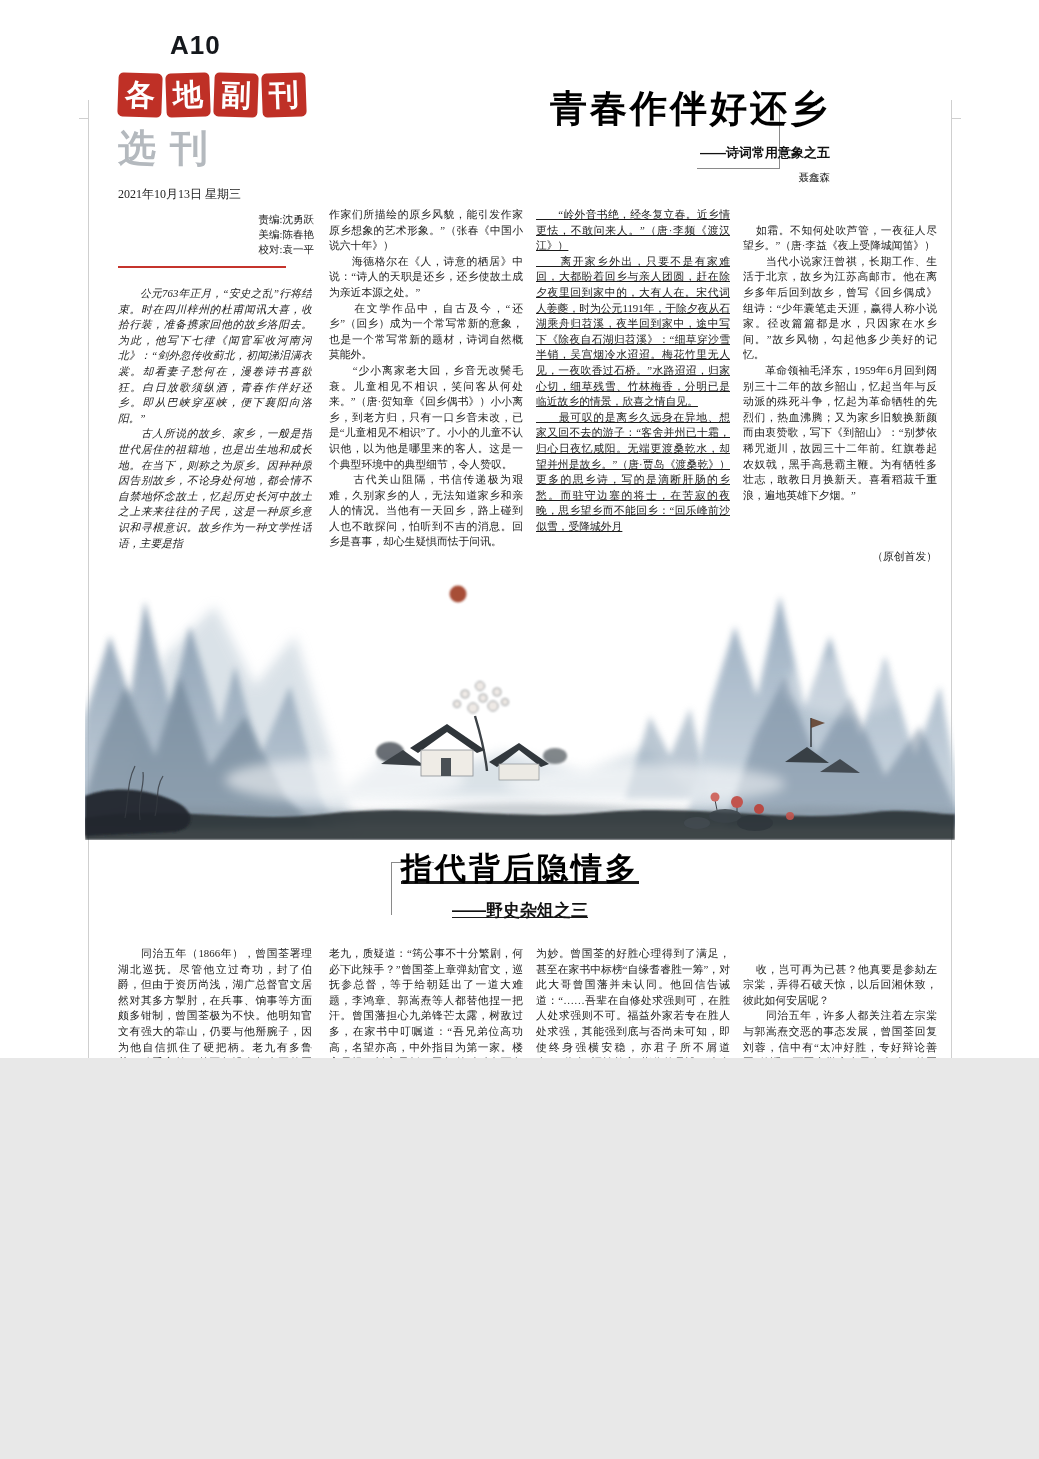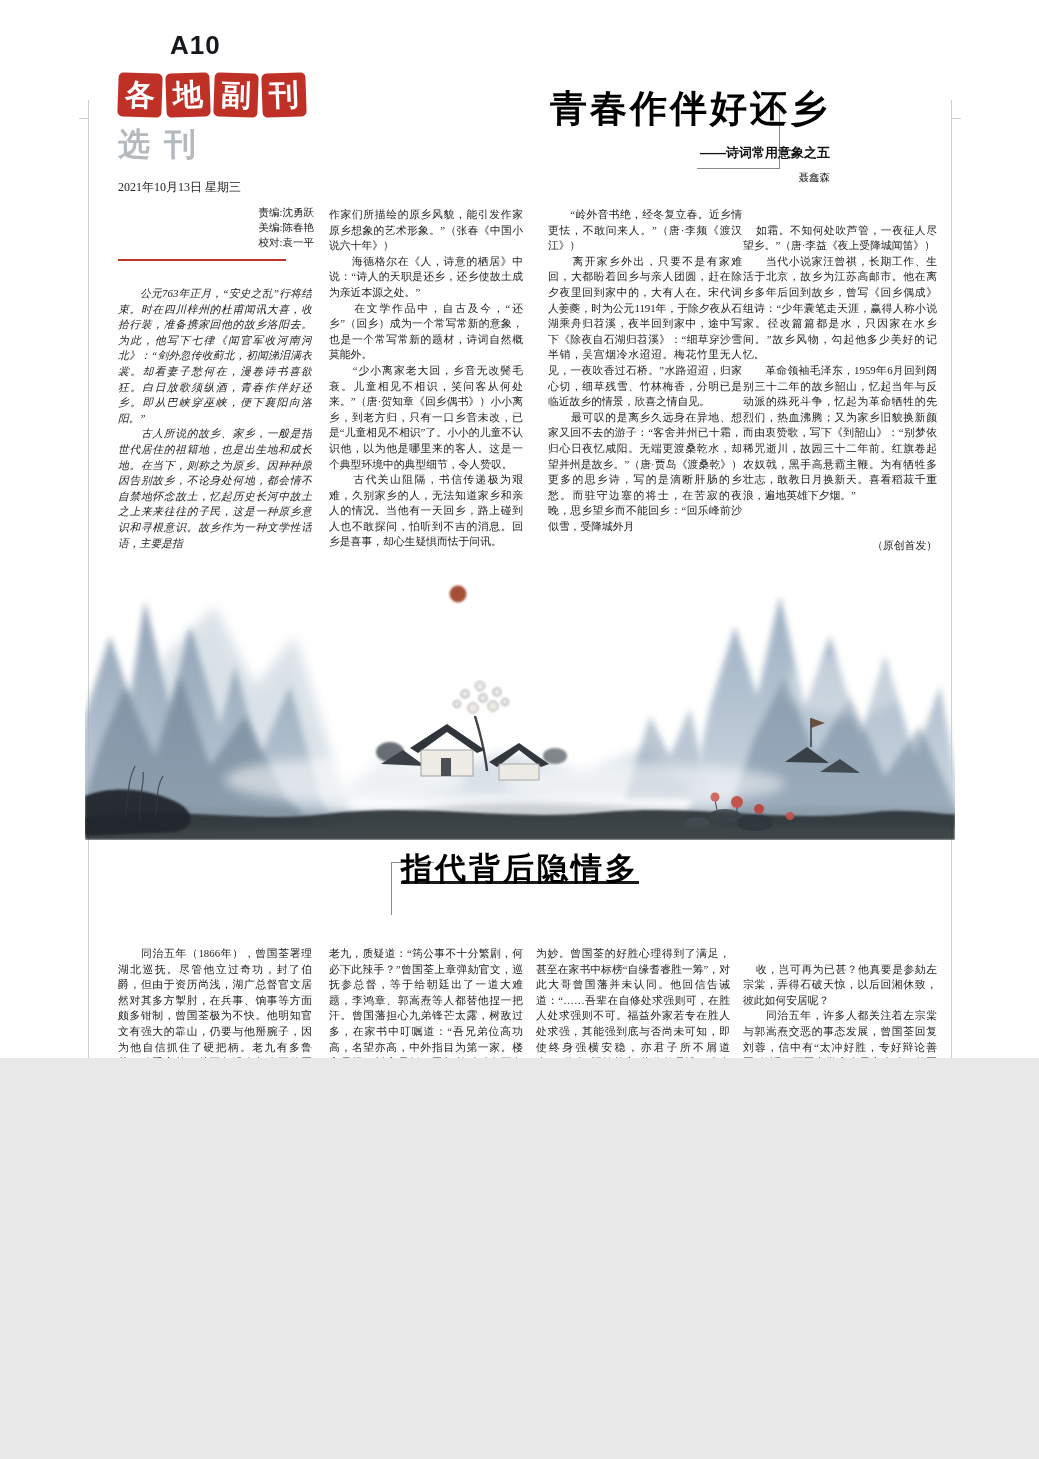--- a/index.html
+++ b/index.html
@@ -15,21 +15,21 @@
   
   .hdr{position:absolute;left:118px;top:30px;width:196px;}
   .pageno{font-family:"Liberation Sans",sans-serif;font-weight:bold;font-size:26px;color:#15181c;
           letter-spacing:1px;margin-left:52px;}
   .logo{display:flex;gap:4px;margin-top:12px;}
   .logo span{display:flex;align-items:center;justify-content:center;width:44px;height:44px;
              background:#bf3026;color:#fff;font-weight:bold;font-size:30px;border-radius:5px;
              font-family:"Liberation Sans",sans-serif;}
   .logo span:nth-child(2n){transform:rotate(-2deg);}
   .logo span:nth-child(2n+1){transform:rotate(2deg);}
-  .sublogo{font-family:"Liberation Sans",sans-serif;font-weight:bold;font-size:32px;color:#b4b9be;
+  .sublogo{font-family:"Liberation Sans",sans-serif;font-weight:bold;font-size:38px;color:#b4b9be;
            letter-spacing:14px;margin-top:6px;}
   .dateline{font-size:12px;color:#222;margin-top:12px;}
   .staff{margin-top:9px;text-align:right;}
   .staff div{font-size:10.5px;line-height:15px;color:#222;}
   .hrule{width:168px;height:2px;background:#c5342c;margin-top:9px;}
 
   
   .t1{position:absolute;left:350px;top:84px;width:480px;text-align:right;}
   .t1 h1{margin:0;font-family:"Liberation Sans",sans-serif;font-size:37px;font-weight:800;
          letter-spacing:3px;color:#000;}
@@ -44,27 +44,27 @@
   .t2 .sub{font-family:"Liberation Sans",sans-serif;font-size:17px;font-weight:700;margin-top:9px;color:#111;}
   .t2 .auth{font-size:10.5px;margin-top:8px;color:#222;}
   .deco2{position:absolute;left:391px;top:862px;width:42px;height:52px;
          border-left:1px solid #8a8a8a;border-top:1px solid #8a8a8a;}
 
   
   .newscol{position:absolute;width:194px;font-size:10.8px;line-height:15.6px;text-align:justify;
            white-space:pre-wrap;overflow:hidden;color:#1b1b1b;}
   .a1c1{left:118px;top:286px;height:280px;font-style:italic;}
   .a1c2{left:329px;top:207px;height:359px;}
-  .a1c3{left:548px;top:207px;height:359px;}
+  .a1c3{left:536px;top:207px;height:359px;text-decoration:underline;}
   .a1c4{left:743px;top:207px;height:359px;}
   .a2c1{left:118px;top:946px;height:444px;}
   .a2c2{left:329px;top:946px;height:444px;}
   .a2c3{left:536px;top:946px;height:444px;}
   .a2c4{left:743px;top:946px;height:444px;}
-  .ending{position:absolute;right:0;bottom:12px;background:#fff;padding-left:8px;text-align:right;}
+  .ending{position:absolute;right:0;bottom:1px;background:#fff;padding-left:8px;text-align:right;}
 
   .paint{position:absolute;left:85px;top:566px;width:870px;height:274px;}
 </style>
 </head>
 <body>
 
 <div class="page">
 
   <div class="edge left"></div>
   <div class="edge right"></div>
@@ -188,20 +188,21 @@
     <line x1="632" y1="244" x2="630" y2="234" stroke="#3b4349" stroke-width="1"></line>
     <circle cx="652" cy="236" r="6" fill="#c2544e"></circle>
     <circle cx="630" cy="231" r="4.5" fill="#cf6a63"></circle>
     <circle cx="674" cy="243" r="5" fill="#b84a44"></circle>
     <circle cx="705" cy="250" r="4" fill="#c2544e" opacity="0.9"></circle>
   </svg>
 
   <div class="deco2"></div>
   <div class="t2">
     <h2>指代背后隐情多</h2>
+    <div class="sub">——野史杂俎之三</div>
   </div>
 
   <div class="newscol a2c1">　　同治五年（1866年），曾国荃署理湖北巡抚。尽管他立过奇功，封了伯爵，但由于资历尚浅，湖广总督官文居然对其多方掣肘，在兵事、饷事等方面颇多钳制，曾国荃极为不快。他明知官文有强大的靠山，仍要与他掰腕子，因为他自信抓住了硬把柄。老九有多鲁莽？动手之前，甚至都没有与大哥曾国藩通气。硬把柄何在呢？湖北粮道丁守存被官文压制，积怨颇深，寻思报复，他侦获了官文贪污腐败的确凿证据：从藩台挪借四千两白银赠予钦差大臣、兵部侍郎胡家玉。曾国荃的弹章言之凿凿，风险难控，就算有高人肯为官文、胡家玉洗地，也不知从何洗起。官场倾轧，实属平常，但曾国荃参劾的此番动作太不寻常了。官文是慈禧太后的亲信，打狗也得看主人；胡家玉是恭亲王夹袋中的能员，已在军机大臣上学习行走；军机大臣告假后，恭亲王有意让胡家玉顶上空缺。这下可好，曾国荃一道弹章，仿佛在官场中投下一颗重磅炸弹，不仅断送了胡家玉的大好前程，而且打了恭亲王的脸，踩了慈禧太后的脚，后果严重。
 　　这年八月二十四日，曾国藩致书</div>
   <div class="newscol a2c3">为妙。曾国荃的好胜心理得到了满足，甚至在家书中标榜“自缘耆睿胜一筹”，对此大哥曾国藩并未认同。他回信告诫道：“……吾辈在自修处求强则可，在胜人处求强则不可。福益外家若专在胜人处求强，其能强到底与否尚未可知，即使终身强横安稳，亦君子所不屑道也。”信中“福益外家”指代的是谁？这个哑谜一直令人费解。钟叔河在其汇编校点的《曾国藩往来家书全编》里有这样的夹注：“福益外家疑指宗室。”那么说，究竟影射何人，则不得而知了。
 　　曾国荃参劾官文、胡家玉，未能取得完胜，心有不甘，事后他打算再起一局，参劾左宗棠。这次，他心里吃不准，把握不大，便写信向大哥透露，道是“明年上半年见机而作”。曾国藩素有先见之明，于这年十一月二日复书曾国荃：“……名帅互相掣肘，尚未释怨如官、胡者。然彼亦中兴名臣，赤手打下偌大勋业，于今树大根深，朝廷尚且优容。官、胡之狱甫了，人言藉藉未</div>
   <div class="newscol a2c2">老九，质疑道：“筠公事不十分繁剧，何必下此辣手？”曾国荃上章弹劾官文，巡抚参总督，等于给朝廷出了一道大难题，李鸿章、郭嵩焘等人都替他捏一把汗。曾国藩担心九弟锋芒太露，树敌过多，在家书中叮嘱道：“吾兄弟位高功高，名望亦高，中外指目为第一家。楼高易坍，树高易折，吾与弟时时有可危之机，专讲宽平谦巽，庶几高而不危。”接连数函，苦口婆心，劝九弟得饶人处且饶人。曾国荃不为所动，穷追不舍。官文参倒之后，朝野中人都不免怀疑曾氏兄弟打击异己，借刀杀人。一个在明处，一个在暗处；一个在台前，一个在幕后。曾国藩百口莫辩。
 　　官文被弹劾后，离开了他盘踞多年的湖北。单从表面上看去，这次硬碰硬的正面交锋，曾国荃似乎占了上风，殊不知暗流汹涌潜滋。曾国藩书信中提及官文，每每以“顺斋”指代。奇怪的是，官文并无“顺斋”的别号，曾国藩在书信中以此指代，应该是谨慎</div>
   <div class="newscol a2c4">
     <span>收，岂可再为已甚？他真要是参劾左宗棠，弄得石破天惊，以后回湘休致，彼此如何安居呢？

